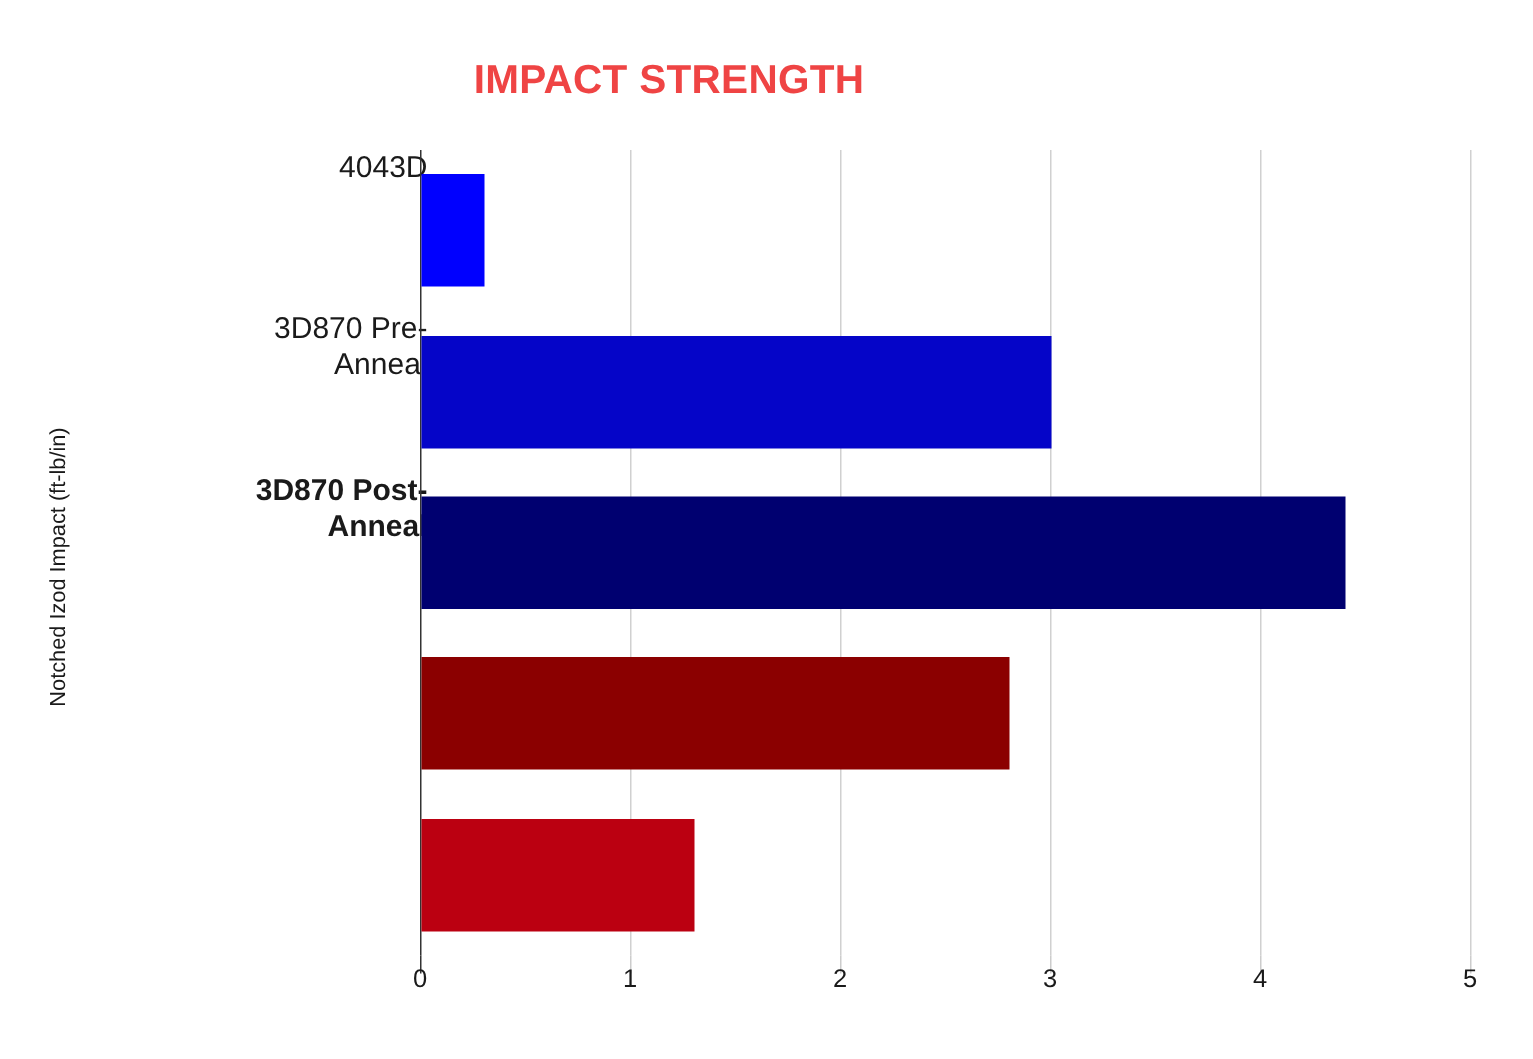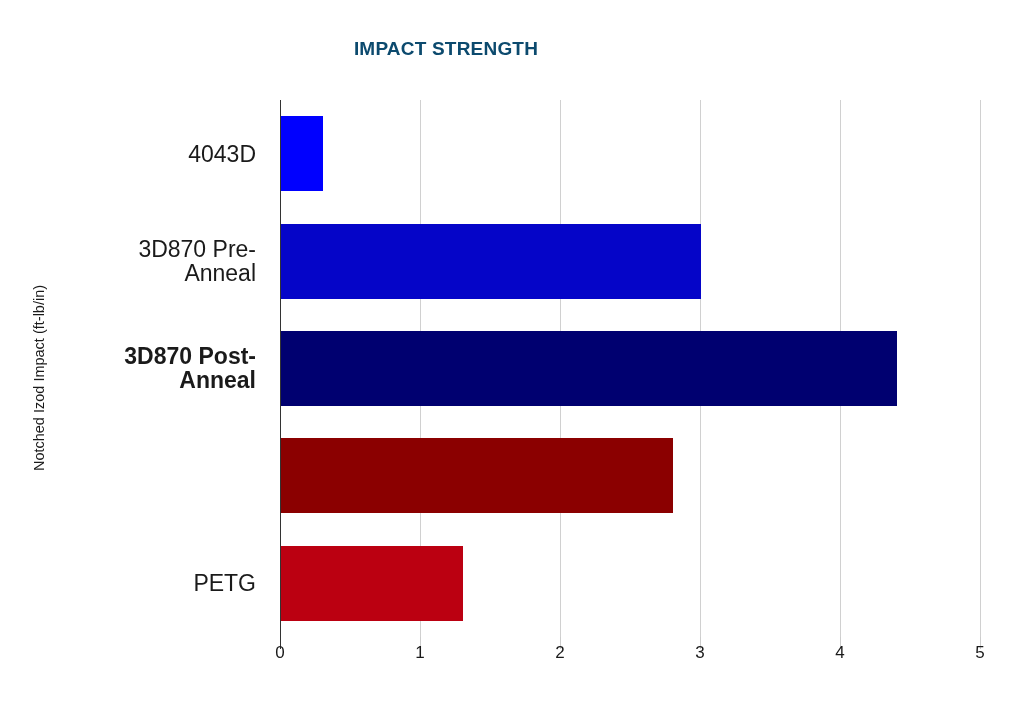--- a/index.html
+++ b/index.html
@@ -24,24 +24,24 @@
     height: 706px;
   }
 
   
   #chart-title {
     position: absolute;
     left: 0;
     top: 38px;
     width: 892px;
     text-align: center;
-    font-size: 19px;
+    font-size: 27px;
     font-weight: bold;
     letter-spacing: 0.2px;
-    color: #0c4a6e;
+    color: #ef4444;
   }
 
   
   #y-axis-title {
     position: absolute;
     left: -191px;
     top: 370px;
     width: 460px;
     text-align: center;
     font-size: 14.5px;
@@ -113,26 +113,27 @@
     left: 0;
     top: 100px;
     width: 268px;
     height: 537px;
   }
   .cat-label-item {
     position: absolute;
     left: 0;
     width: 268px;
     text-align: right;
-    font-size: 23px;
+    font-size: 20px;
     line-height: 24px;
     color: #1a1a1a;
     display: flex;
-    align-items: center;
+    align-items: flex-start;
     justify-content: flex-end;
+    padding-left: 29px;
   }
   .cat-label-item span {
     display: block;
   }
 </style>
 </head>
 <body>
 
 <div id="chart-root">
 
@@ -142,23 +143,20 @@
 
   <div id="cat-labels">
       <div class="cat-label-item" style="top: 0px; height: 107.4px;">
         <span style="padding-right: 12px;">4043D</span>
       </div>
       <div class="cat-label-item" style="top: 107.4px; height: 107.4px;">
         <span style="padding-right: 12px;">3D870&nbsp;Pre-<br>Anneal</span>
       </div>
       <div class="cat-label-item" style="top: 214.8px; height: 107.4px; font-weight: bold;">
         <span style="padding-right: 12px;">3D870&nbsp;Post-<br>Anneal</span>
-      </div>
-      <div class="cat-label-item" style="top: 429.6px; height: 107.4px;">
-        <span style="padding-right: 12px;">PETG</span>
       </div>
     </div>
 
   <div id="plot-area">
     <div class="axis-line-y"></div>
   <div class="tick-mark zero" style="left: 0px;"></div>
       <div class="tick-label" style="left: 0px;">0</div>
       <div class="gridline" style="left: 140px;"></div>
       <div class="tick-mark" style="left: 140px;"></div>
       <div class="tick-label" style="left: 140px;">1</div>

